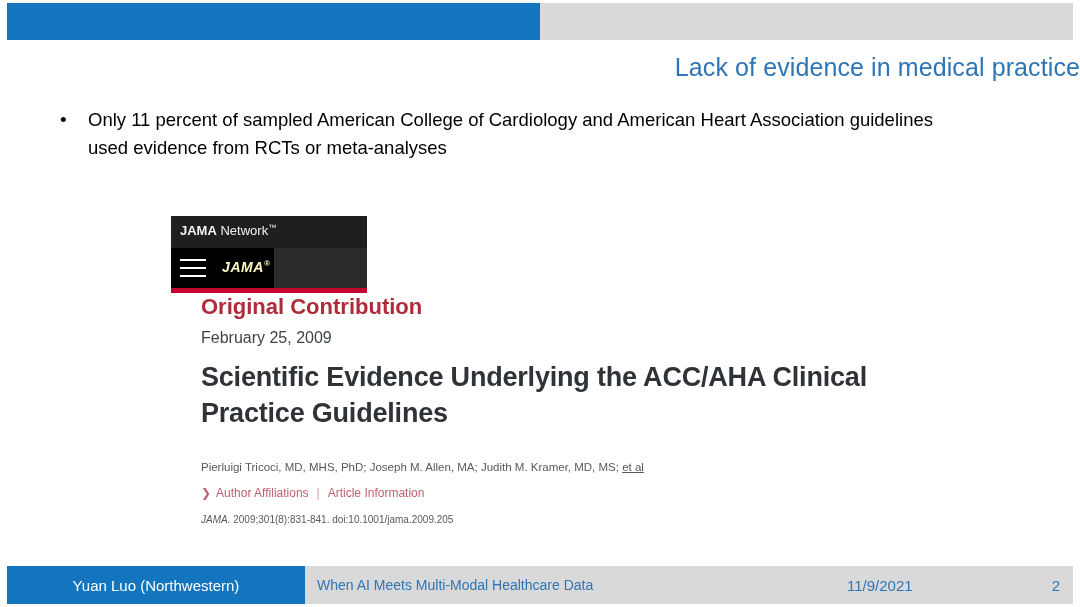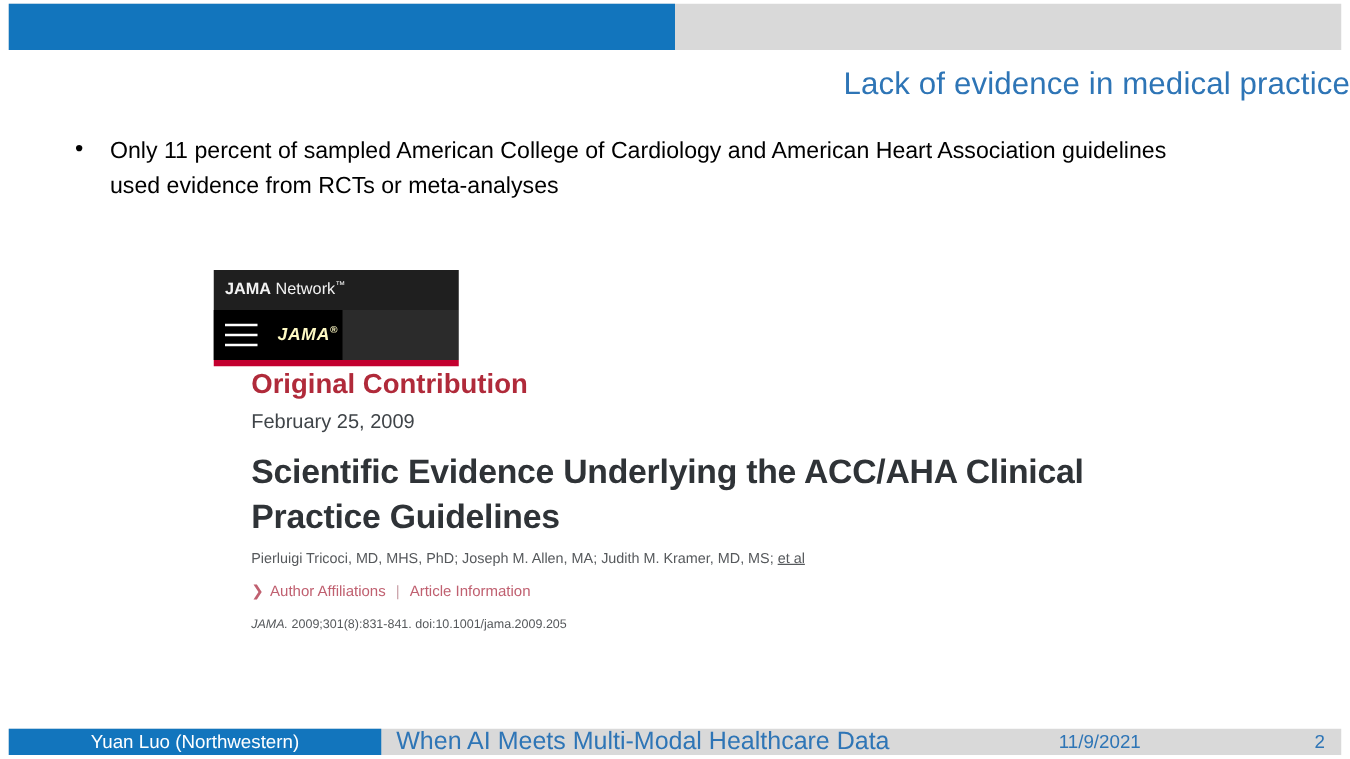--- a/index.html
+++ b/index.html
@@ -162,21 +162,21 @@
   #article-title {
     margin-top: 10px;
     font-size: 27px;
     font-weight: bold;
     color: #2f3337;
     line-height: 36px;
     letter-spacing: -.2px;
     max-width: 690px;
   }
   #article-authors {
-    margin-top: 8px;
+    margin-top: 28px;
     font-size: 11.5px;
     color: #56595c;
     line-height: 16px;
   }
   #article-authors .etal {
     text-decoration: underline;
   }
   #article-links {
     margin-top: 10px;
     font-size: 12px;
@@ -205,21 +205,21 @@
   #article-citation .journal {
     font-style: italic;
   }
 
   
   #footer {
     position: absolute;
     left: 7px;
     bottom: 3px;
     width: 1066px;
-    height: 21px;
+    height: 38px;
     background: #d9d9d9;
   }
   #footer-author-block {
     position: absolute;
     left: 0;
     top: 0;
     width: 298px;
     height: 100%;
     background: #1275bd;
     display: flex;
@@ -231,21 +231,21 @@
     font-size: 15px;
   }
   #footer-subtitle {
     position: absolute;
     left: 310px;
     top: 0;
     height: 100%;
     display: flex;
     align-items: center;
     color: #2e75b6;
-    font-size: 20px;
+    font-size: 14px;
   }
   #footer-date {
     position: absolute;
     left: 840px;
     top: 0;
     height: 100%;
     display: flex;
     align-items: center;
     color: #2e75b6;
     font-size: 15px;

